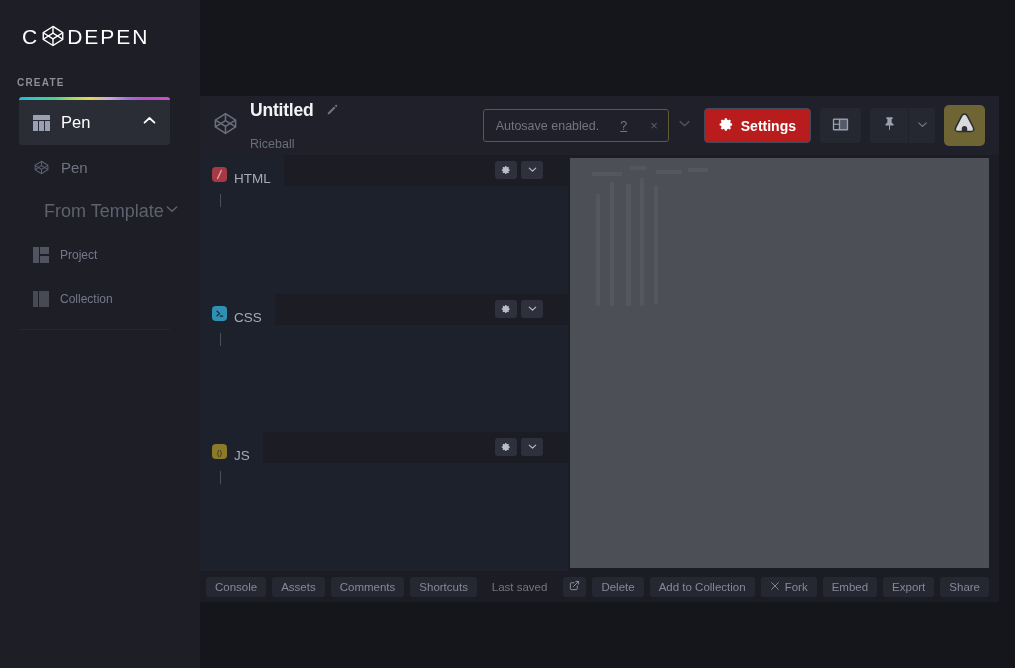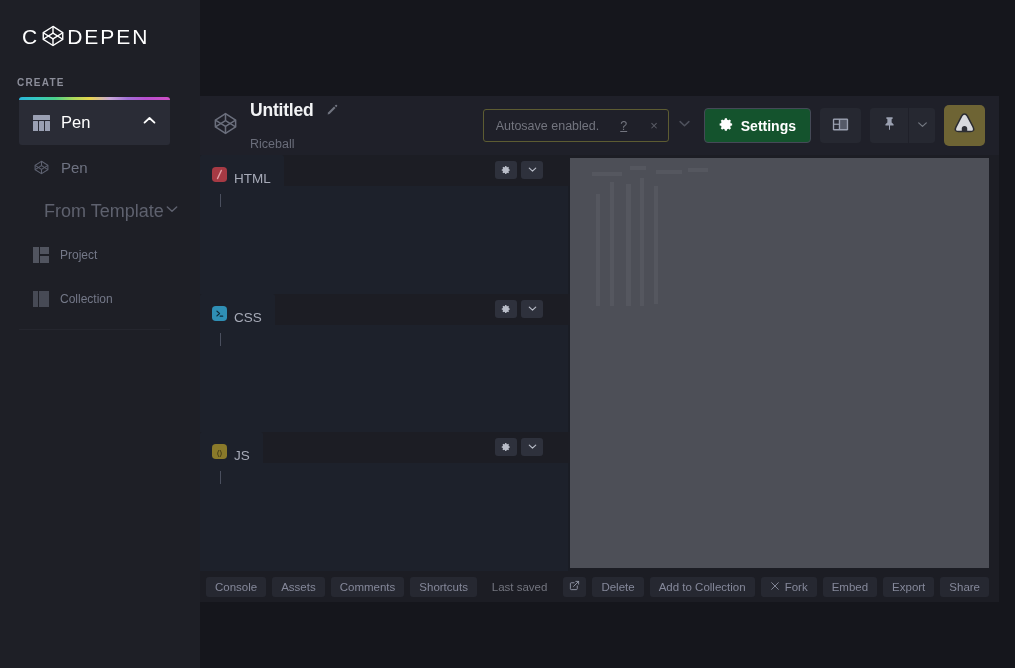--- a/index.html
+++ b/index.html
@@ -217,21 +217,21 @@
     width: 25px; height: 33px;
     display: flex; align-items: center; justify-content: center;
     background: transparent;
     border: none;
     cursor: pointer;
     margin-right: 7px;
   }
 
   .btn-settings {
     height: 35px;
-    background: #14532d;
+    background: #b91c1c;
     border: 1px solid #454957;
     border-radius: 4px;
     color: #ffffff;
     font-size: 14px;
     font-weight: bold;
     display: flex;
     align-items: center;
     gap: 7px;
     padding: 0 14px;
     cursor: pointer;

